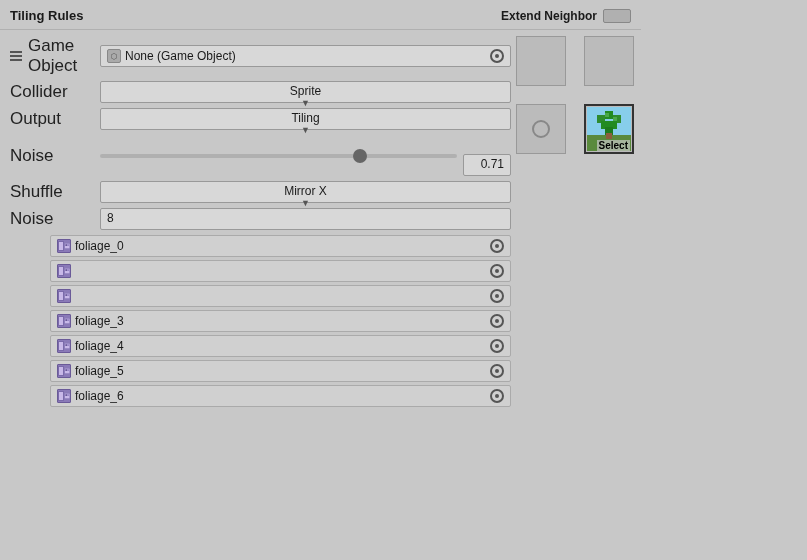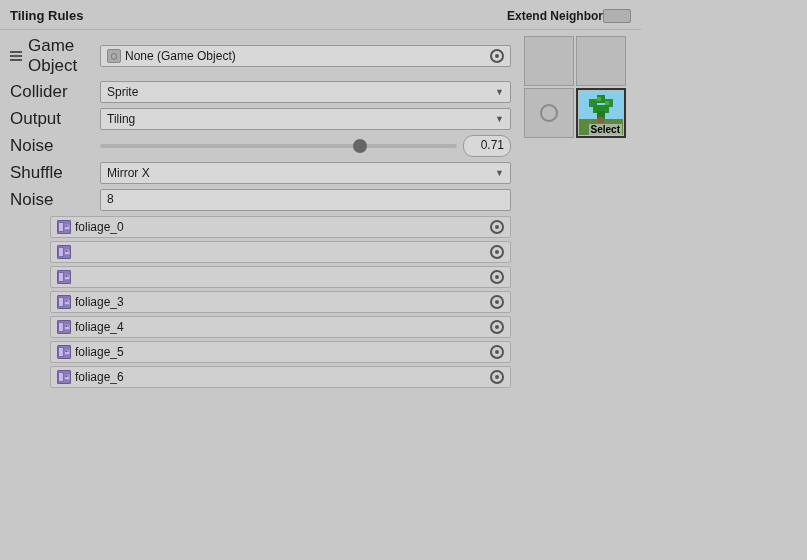--- a/index.html
+++ b/index.html
@@ -27,20 +27,21 @@
       justify-content: space-between;
       border-bottom: 1px solid #b0b0b0;
     }
     .title-left {
       font-size: 13px;
       font-weight: bold;
     }
     .title-right {
       display: flex;
       align-items: center;
+      gap: 6px;
       font-size: 12px;
     }
     .toggle-box {
       width: 28px;
       height: 14px;
       background: #b0b0b0;
       border: 1px solid #888;
       border-radius: 2px;
       display: inline-block;
     }
@@ -96,20 +97,21 @@
       align-items: center;
       justify-content: space-between;
       background: #d8d8d8;
       border: 1px solid #999;
       border-radius: 2px;
       padding: 2px 6px;
       width: 100%;
       font-size: 12px;
       cursor: pointer;
       height: 22px;
+      flex-direction: column;
     }
     .select-box {
       display: flex;
       align-items: center;
       justify-content: space-between;
       background: #d8d8d8;
       border: 1px solid #999;
       border-radius: 2px;
       padding: 2px 6px;
       width: 100%;
@@ -183,26 +185,27 @@
       background: #666;
       border-radius: 50%;
       position: absolute;
       top: 50%;
       transform: translateY(-50%);
       cursor: pointer;
     }
     .noise-value {
       background: #d8d8d8;
       border: 1px solid #999;
-      border-radius: 10px;
+      border-radius: 2px;
       padding: 2px 6px;
       width: 48px;
       font-size: 12px;
       height: 22px;
       text-align: right;
+      margin-top: 19px;
     }
     .size-input {
       background: #d8d8d8;
       border: 1px solid #999;
       border-radius: 2px;
       padding: 2px 6px;
       width: 100%;
       font-size: 12px;
       height: 22px;
     }
@@ -242,21 +245,21 @@
     }
     .sprite-name {
       flex: 1;
       font-size: 12px;
     }
     
     .tile-grid {
       display: grid;
       grid-template-columns: repeat(2, 50px);
       grid-template-rows: repeat(2, 50px);
-      gap: 2px;
+      gap: 18px;
       margin-bottom: 4px;
     }
     .tile-cell {
       width: 50px;
       height: 50px;
       background: #bbb;
       border: 1px solid #999;
       display: flex;
       align-items: center;
       justify-content: center;

